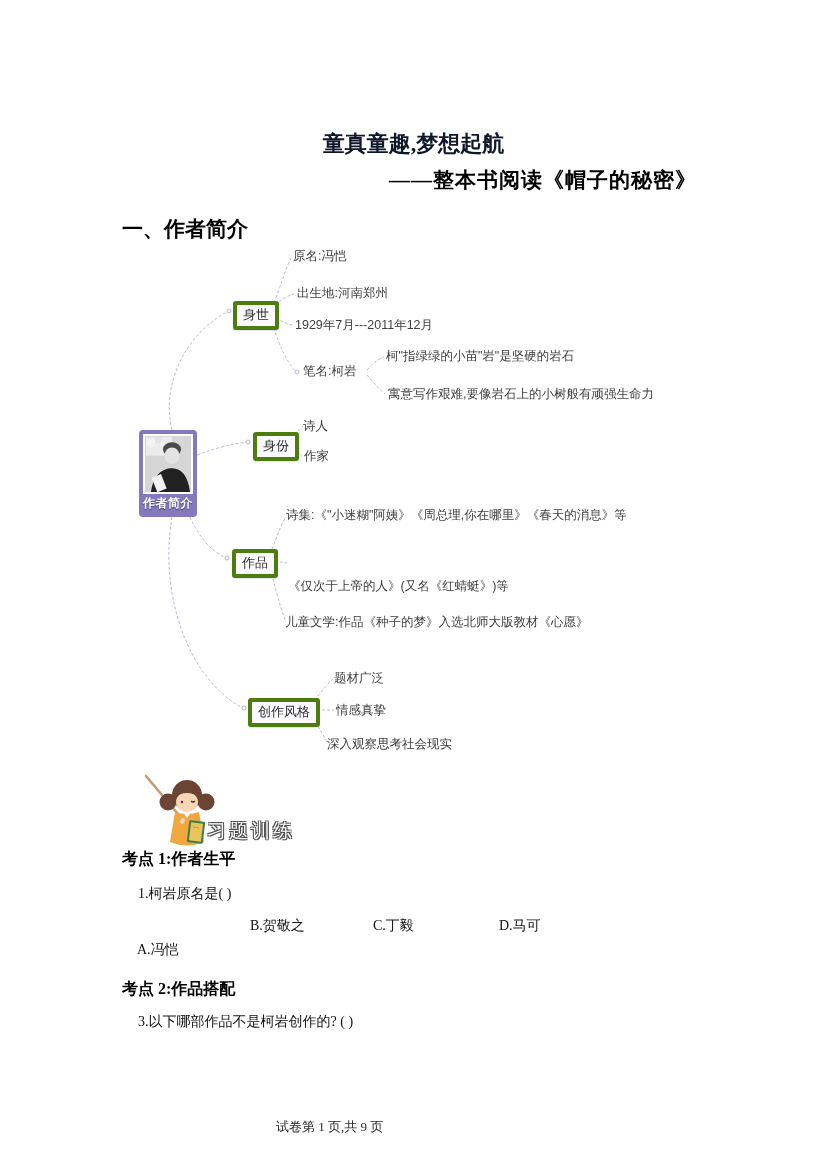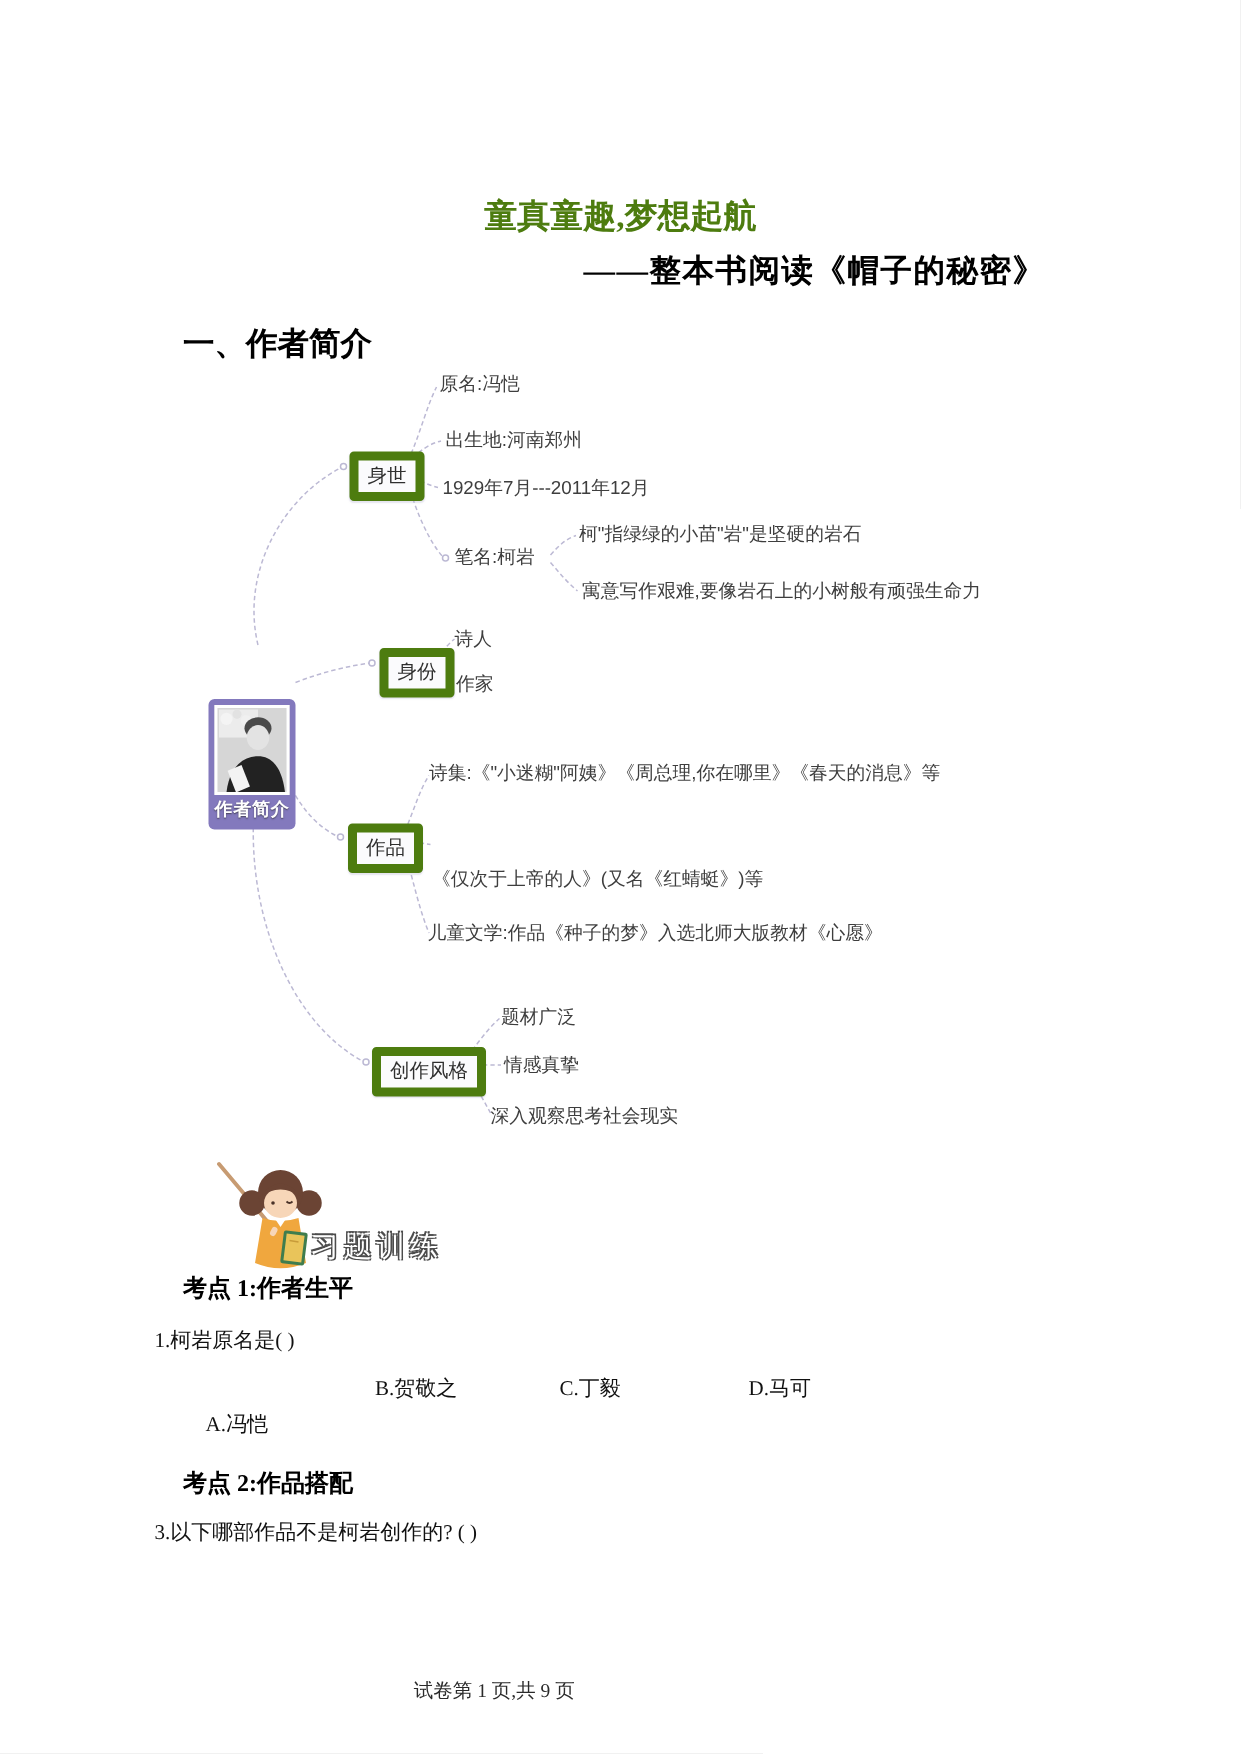--- a/index.html
+++ b/index.html
@@ -4,50 +4,50 @@
 <style>
   html,body { margin:0; padding:0; background:#e8e8e8; }
   .page {
     position:relative; width:827px; height:1169px; margin:0 auto;
     background:#ffffff; overflow:hidden;
     font-family:"Liberation Serif", serif; color:#1a1a1a;
   }
   
   .title {
     position:absolute; left:0; top:129px; width:827px;
-    text-align:center; font-size:22px; font-weight:bold; color:#4d7c0f;
+    text-align:center; font-size:22px; font-weight:bold; color:#0f172a;
   }
   .subtitle {
     position:absolute; right:130px; top:166px;
     font-size:21px; font-weight:bold; color:#000; letter-spacing:1px;
   }
   .heading1 {
     position:absolute; left:122px; top:215px;
     font-size:21px; font-weight:bold; color:#000;
   }
   
   .mindmap { position:absolute; left:0; top:230px; width:827px; height:545px;
              font-family:"Liberation Sans", sans-serif; }
   .wires   { position:absolute; left:0; top:0; }
   .center-node {
     position:absolute; left:139px; top:200px; width:58px; height:87px;
-    background:#8379bd; border-radius:4px; box-sizing:border-box;margin-top:36px;
+    background:#8379bd; border-radius:4px; box-sizing:border-box;
   }
   .center-node .photo {
     margin:4px 4px 0 4px; height:60px; background:#d9d9d9;
     border:2px solid #ffffff; box-sizing:border-box; overflow:hidden;
   }
   .center-node .photo svg { display:block; width:100%; height:100%; }
   .center-label {
     margin-top:1px; text-align:center; font-size:12px; font-weight:bold;
     color:#ffffff; text-shadow:0 1px 1px rgba(40,40,40,.7); letter-spacing:0.5px;
   }
   .mnode {
     position:absolute; box-sizing:border-box;
-    border:6px solid #4d7c0f; background:#fbfbfd; border-radius:3px;
+    border:4px solid #4d7c0f; background:#fbfbfd; border-radius:3px;
     font-size:13px; color:#2f2f2f; padding:1px 6px 2px 6px; white-space:nowrap;
     box-shadow:0 1px 1px rgba(180,178,205,.35);
   }
   .leaf {
     position:absolute; font-size:12.5px; color:#3e3e3e; white-space:nowrap;
     line-height:17px;
   }
   
   .girl { position:absolute; left:143px; top:771px; width:76px; height:86px; }
   .banner {
@@ -55,21 +55,21 @@
     font-family:"Liberation Sans", sans-serif;
     font-size:19px; letter-spacing:3px; color:#ffffff;
     text-shadow:-1px -1px 0 #4c4c4c, 1px -1px 0 #4c4c4c,
                 -1px 1px 0 #4c4c4c, 1px 1px 0 #4c4c4c;
   }
   .kaodian {
     position:absolute; left:122px;
     font-size:16px; font-weight:bold; color:#000;
   }
   .qline {
-    position:absolute; left:103px; font-size:14px; color:#111; white-space:nowrap;
+    position:absolute; left:138px; font-size:14px; color:#111; white-space:nowrap;
   }
   .optrow { position:absolute; left:121px; width:640px; height:20px; }
   .opt    { position:absolute; font-size:14px; color:#111; white-space:nowrap; }
   .footer {
     position:absolute; left:0; top:1118px; width:659px; text-align:center;
     font-size:13px; color:#2a2a2a;
   }
 </style>
 </head>
 <body>

